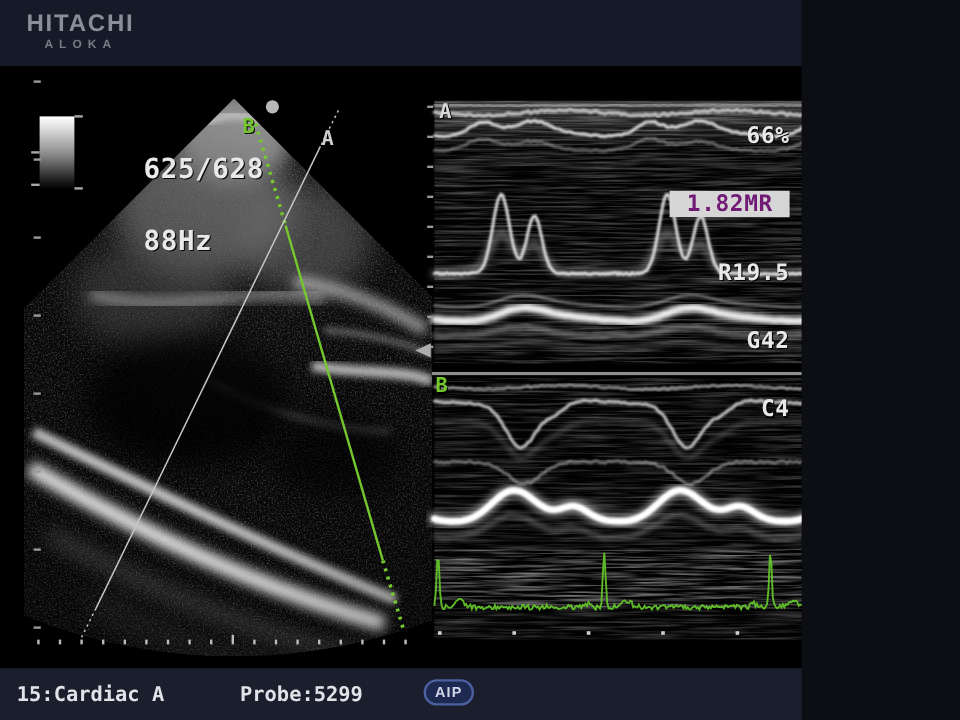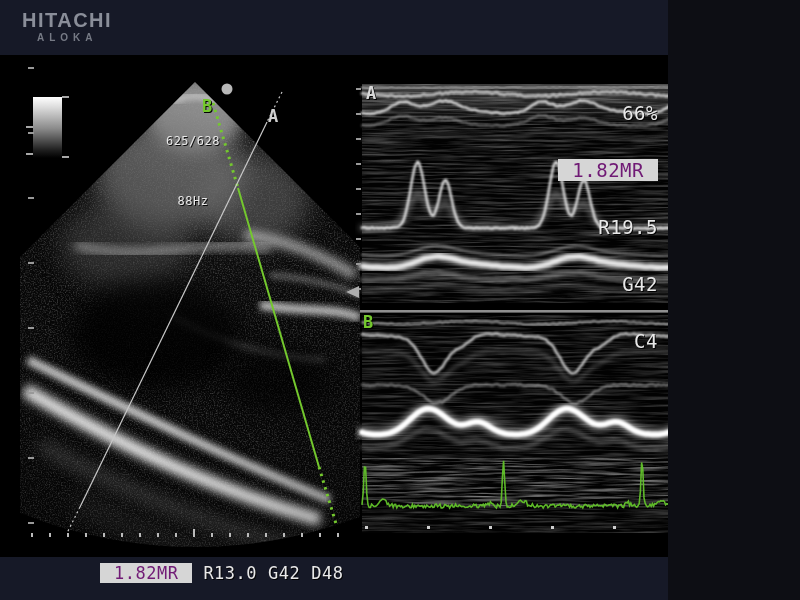--- a/index.html
+++ b/index.html
@@ -14,23 +14,23 @@
   
   .main{position:absolute;left:0;top:55px;width:800px;height:502px;background:#000}
   .sector{position:absolute;left:20px;top:60px}
   .pa{position:absolute;left:355px;top:78px}
   .pb{position:absolute;left:355px;top:310px}
   
   .gsbar{position:absolute;left:33px;top:97px;width:29px;height:61px;
          background:linear-gradient(#ffffff,#d9d9d9 18%,#8a8a8a 52%,#1c1c1c 88%,#000)}
   .gsnotch{position:absolute;width:7px;height:2px;background:#a8a8a8}
   
-  .osd{position:absolute;color:#e9e9e9;font-weight:normal;text-shadow:1px 1px 0 rgba(0,0,0,.9);
+  .osd{position:absolute;color:#e9e9e9;font-weight:bold;text-shadow:1px 1px 0 rgba(0,0,0,.9);
        letter-spacing:.5px;white-space:pre}
-  .frame-block{top:91px;right:448px;text-align:center;font-size:12px;line-height:20px}
+  .frame-block{top:91px;right:448px;text-align:left;font-size:23px;line-height:20px}
   .param-stack{top:66px;right:10px;text-align:right;font-size:19px;line-height:19px}
   .hl{background:#d6d6d6;color:#701a75;padding:0 14px;text-shadow:none}
   .bparams{left:57px;top:543px;font-size:17px}
   .bparams span{margin-right:0}
   .bparams .sp{margin-left:11px}
   .osd-label{position:absolute;font-size:17px;font-weight:bold;
              text-shadow:1px 1px 0 #000;color:#cfcfcf}
   .green{color:#74c82e}
   .arrow{position:absolute;left:346px;top:286px;width:0;height:0;
          border-top:6px solid transparent;border-bottom:6px solid transparent;
@@ -281,14 +281,19 @@
     <div>G42</div>
     <div>C4</div>
   </div>
 
   <div class="arrow"></div>
 
   <div class="osd bparams">
     <span class="hl">1.82MR</span><span class="sp">R13.0</span><span class="sp">G42</span><span class="sp">D48</span>
   </div>
 
+  <footer class="statusbar">
+    <span class="preset">15:Cardiac A</span>
+    <span class="probe">Probe:5299</span>
+    <span class="badge">AIP</span>
+  </footer>
 
 </div>
 
 </body></html>

